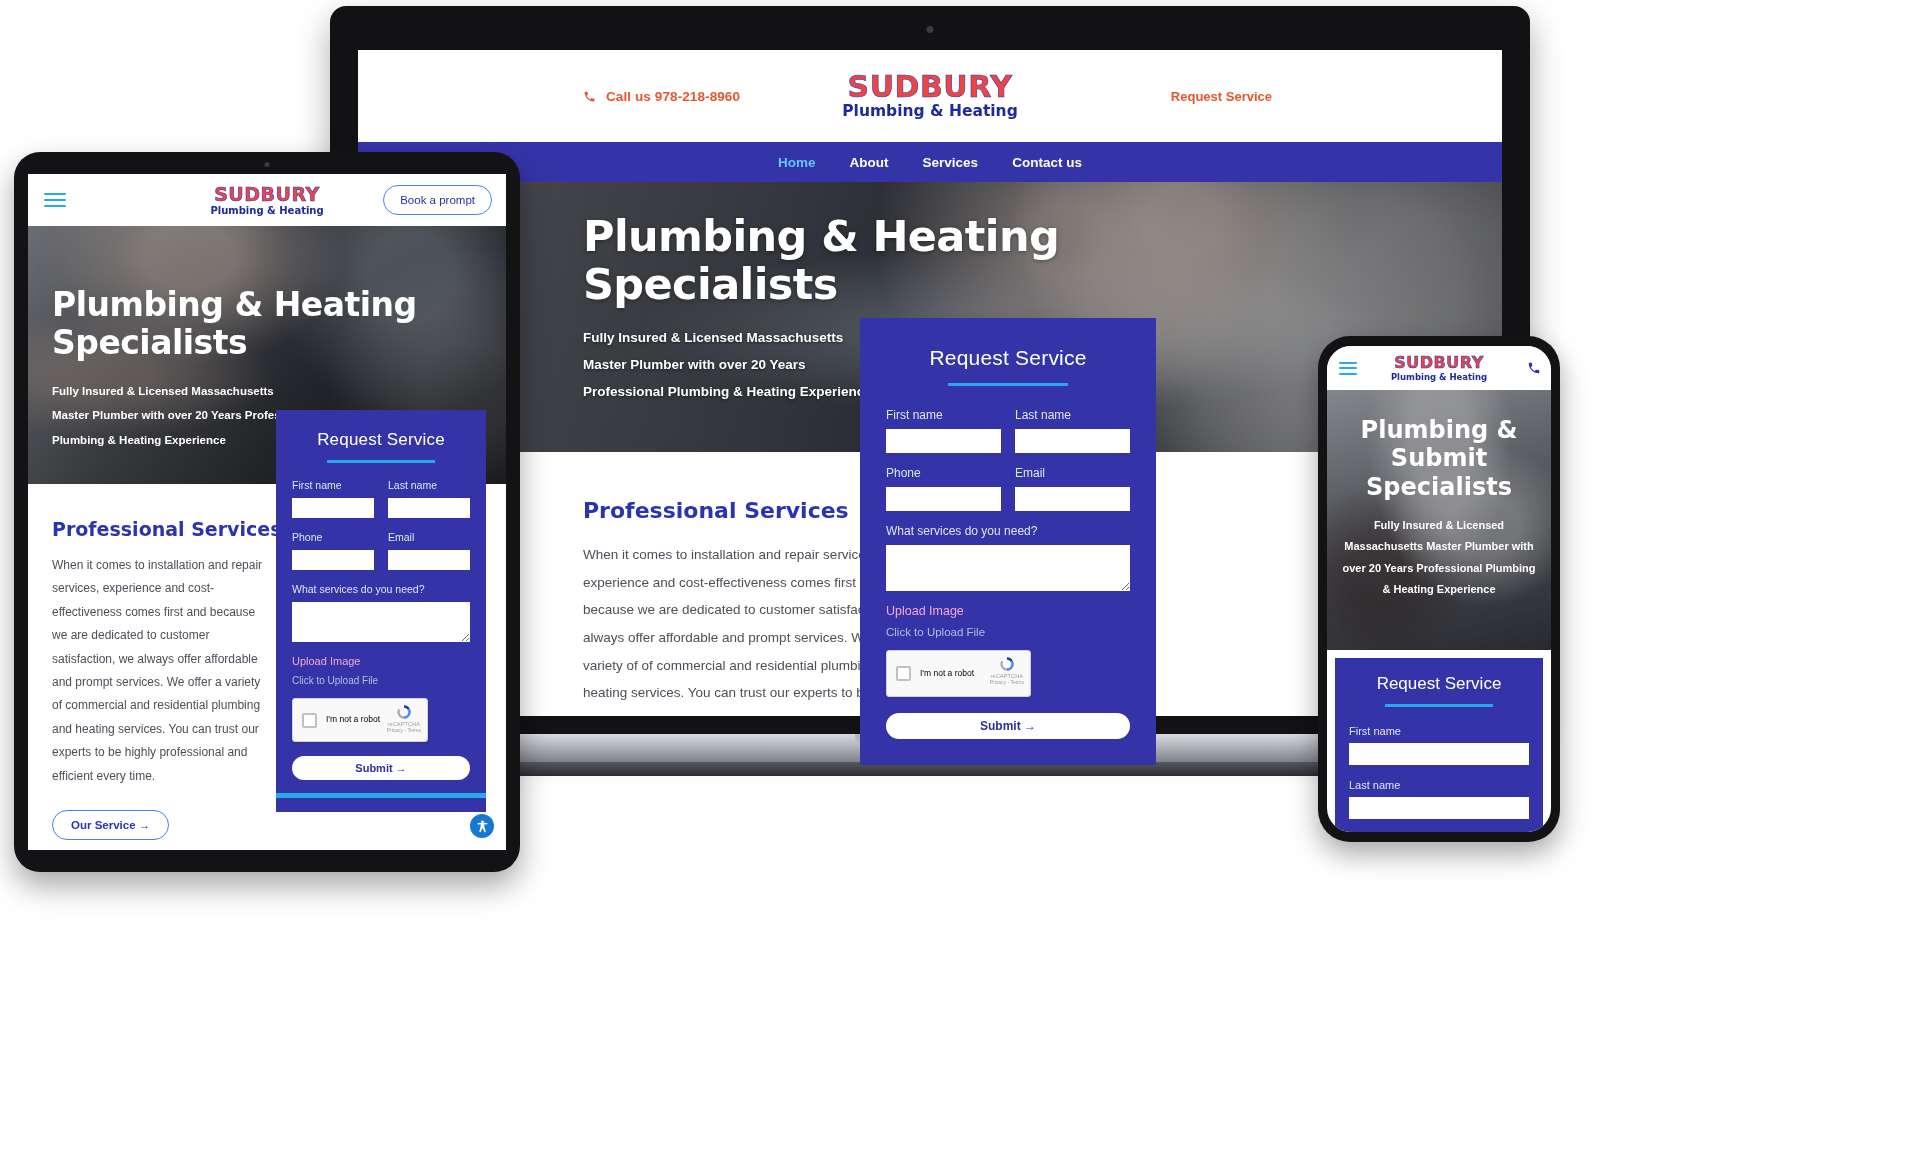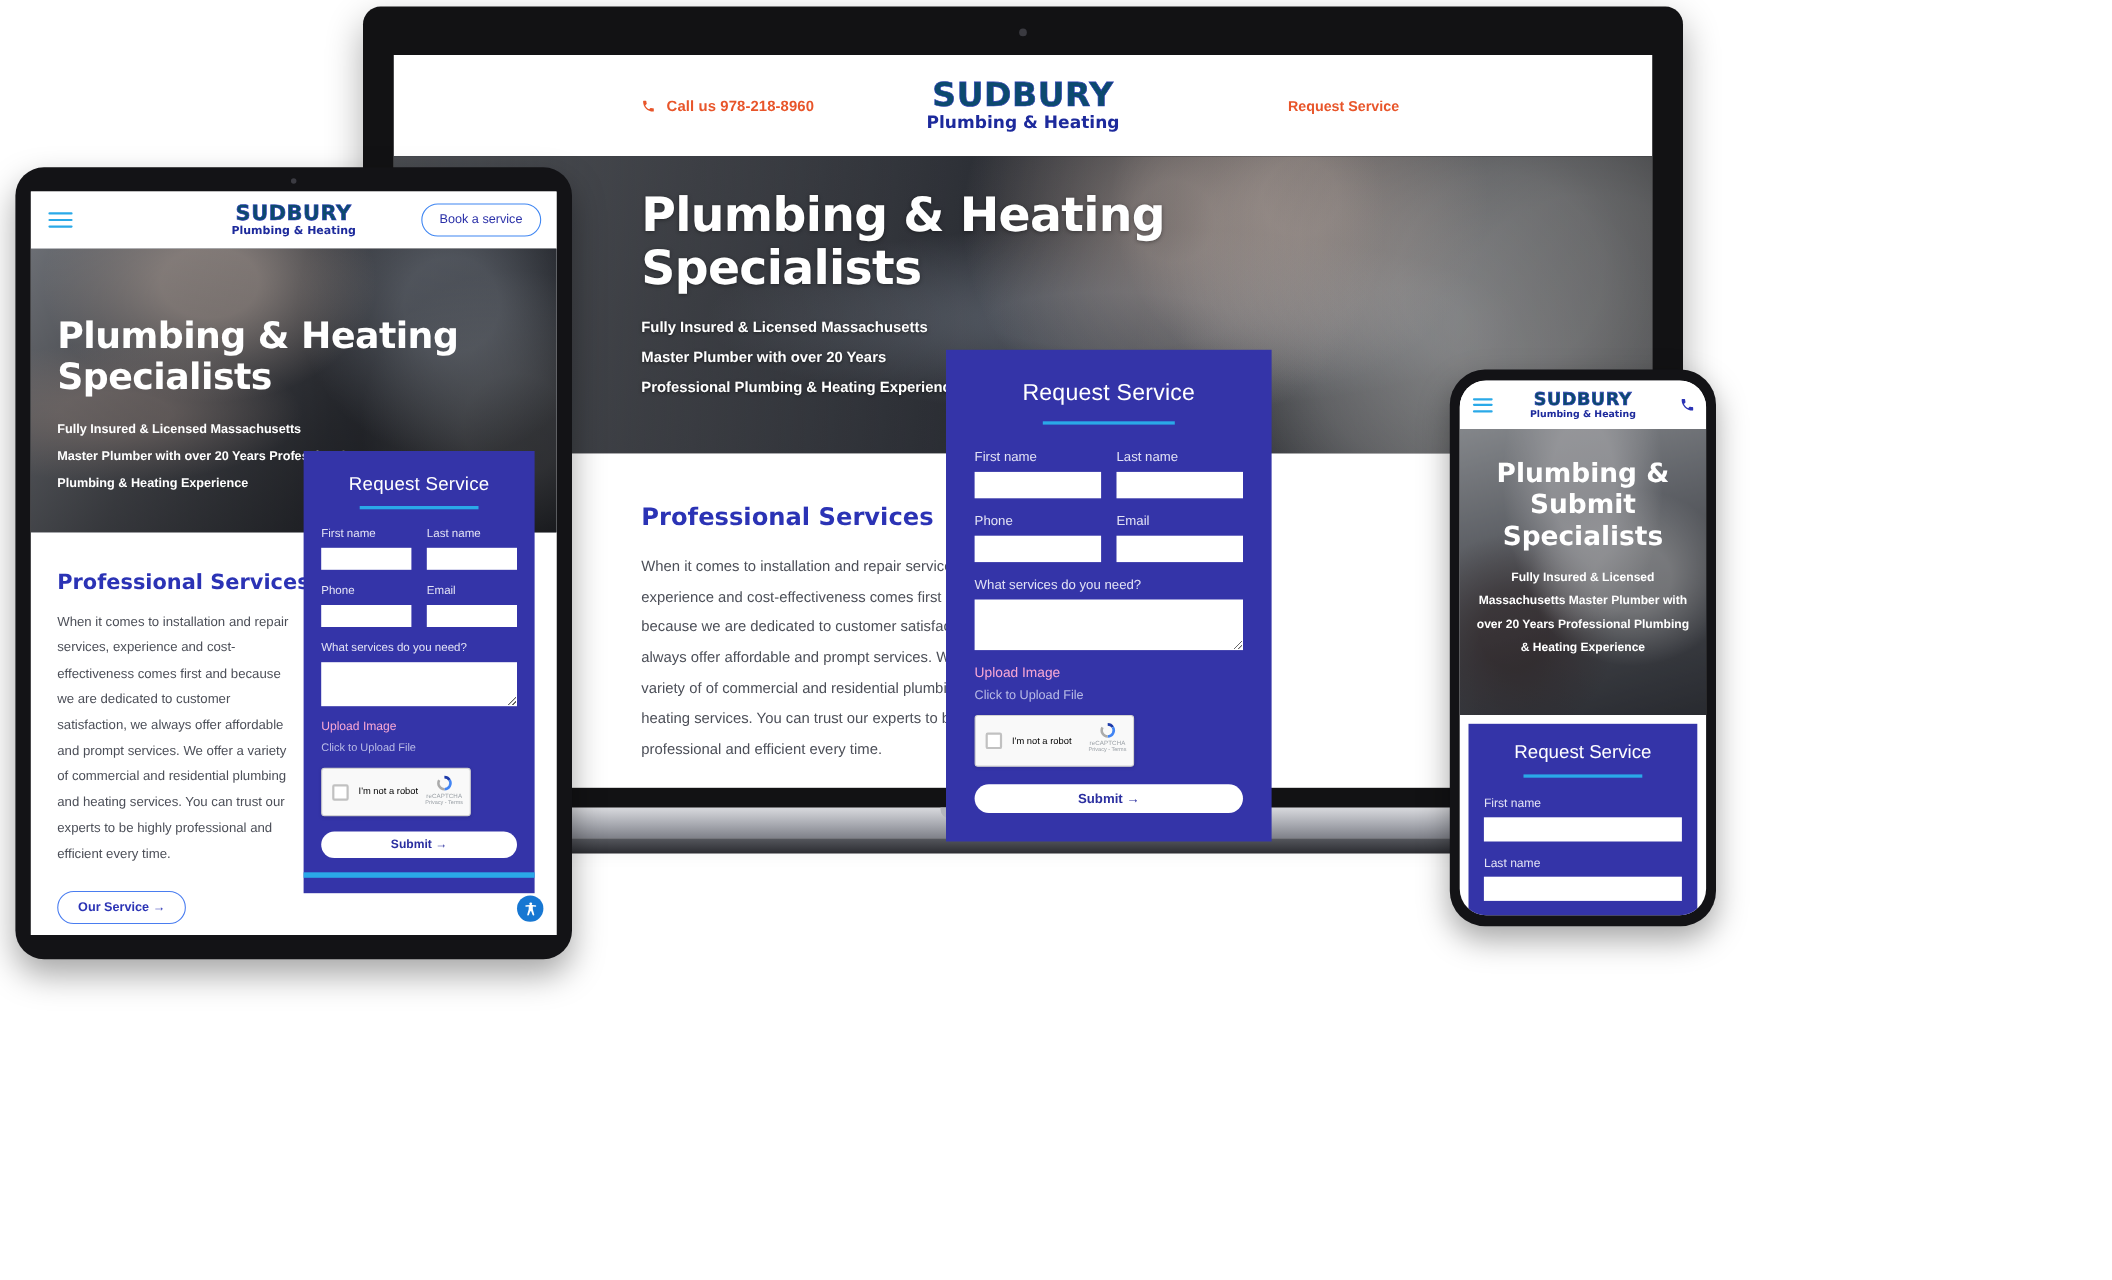--- a/index.html
+++ b/index.html
@@ -63,21 +63,21 @@
   }
   .topbar .callus{
     position:absolute; left:225px; display:flex; align-items:center; gap:10px;
     color:var(--orange); font-size:13.5px; font-weight:700; letter-spacing:.1px;
   }
   .phone-ico{ width:13px;height:13px; display:inline-block; color:var(--orange);}
   .logo-wrap{ position:absolute; left:50%; transform:translateX(-50%); text-align:center; }
   .logo-main{
     font-family:"DejaVu Sans", sans-serif;
     font-weight:bold; font-size:30px; letter-spacing:.5px;
-    color:#0c4a6e; line-height:1;
+    color:#ef4444; line-height:1;
     -webkit-text-stroke:0.6px #2b3bb5;
   }
   .logo-sub{
     font-family:"DejaVu Sans", sans-serif;
     font-weight:bold; font-size:15.5px; color:#1d2a9c; margin-top:2px; line-height:1;
   }
   .topbar .req{
     position:absolute; right:230px; color:var(--orange); font-size:13px; font-weight:700;
   }
   .navbar{
@@ -273,20 +273,26 @@
           </div>
 
           <div class="logo-wrap">
             <div class="logo-main">SUDBURY</div>
             <div class="logo-sub">Plumbing &amp; Heating</div>
           </div>
 
           <div class="req">Request Service</div>
         </div>
 
+        <div class="navbar">
+          <a href="#" class="active">Home</a>
+          <a href="#">About</a>
+          <a href="#">Services</a>
+          <a href="#">Contact us</a>
+        </div>
 
         <div class="hero">
           <div class="hero-img"></div>
           <div class="hero-shade"></div>
           <div class="hero-inner">
             <div class="hero-h1">
               <span>Plumbing &amp; Heating</span><br>
               <span>Specialists</span>
             </div>
             <div class="hero-p">Fully Insured &amp; Licensed Massachusetts Master Plumber with over 20 Years Professional Plumbing &amp; Heating Experience</div>
@@ -365,21 +371,21 @@
         <div class="t-top">
           <div class="burger">
               <i></i>
               <i></i>
               <i></i>
             </div>
           <div class="t-logo">
             <div class="logo-main">SUDBURY</div>
             <div class="logo-sub">Plumbing &amp; Heating</div>
           </div>
-          <div class="t-book">Book a service</div>
+          <div class="t-book">Book a prompt</div>
         </div>
 
         <div class="t-hero">
           <div class="t-hero-img"></div>
           <div class="t-hero-shade"></div>
           <div class="t-hero-inner">
             <div class="t-h1">
               <span>Plumbing &amp; Heating</span><br>
               <span>Specialists</span>
             </div>

